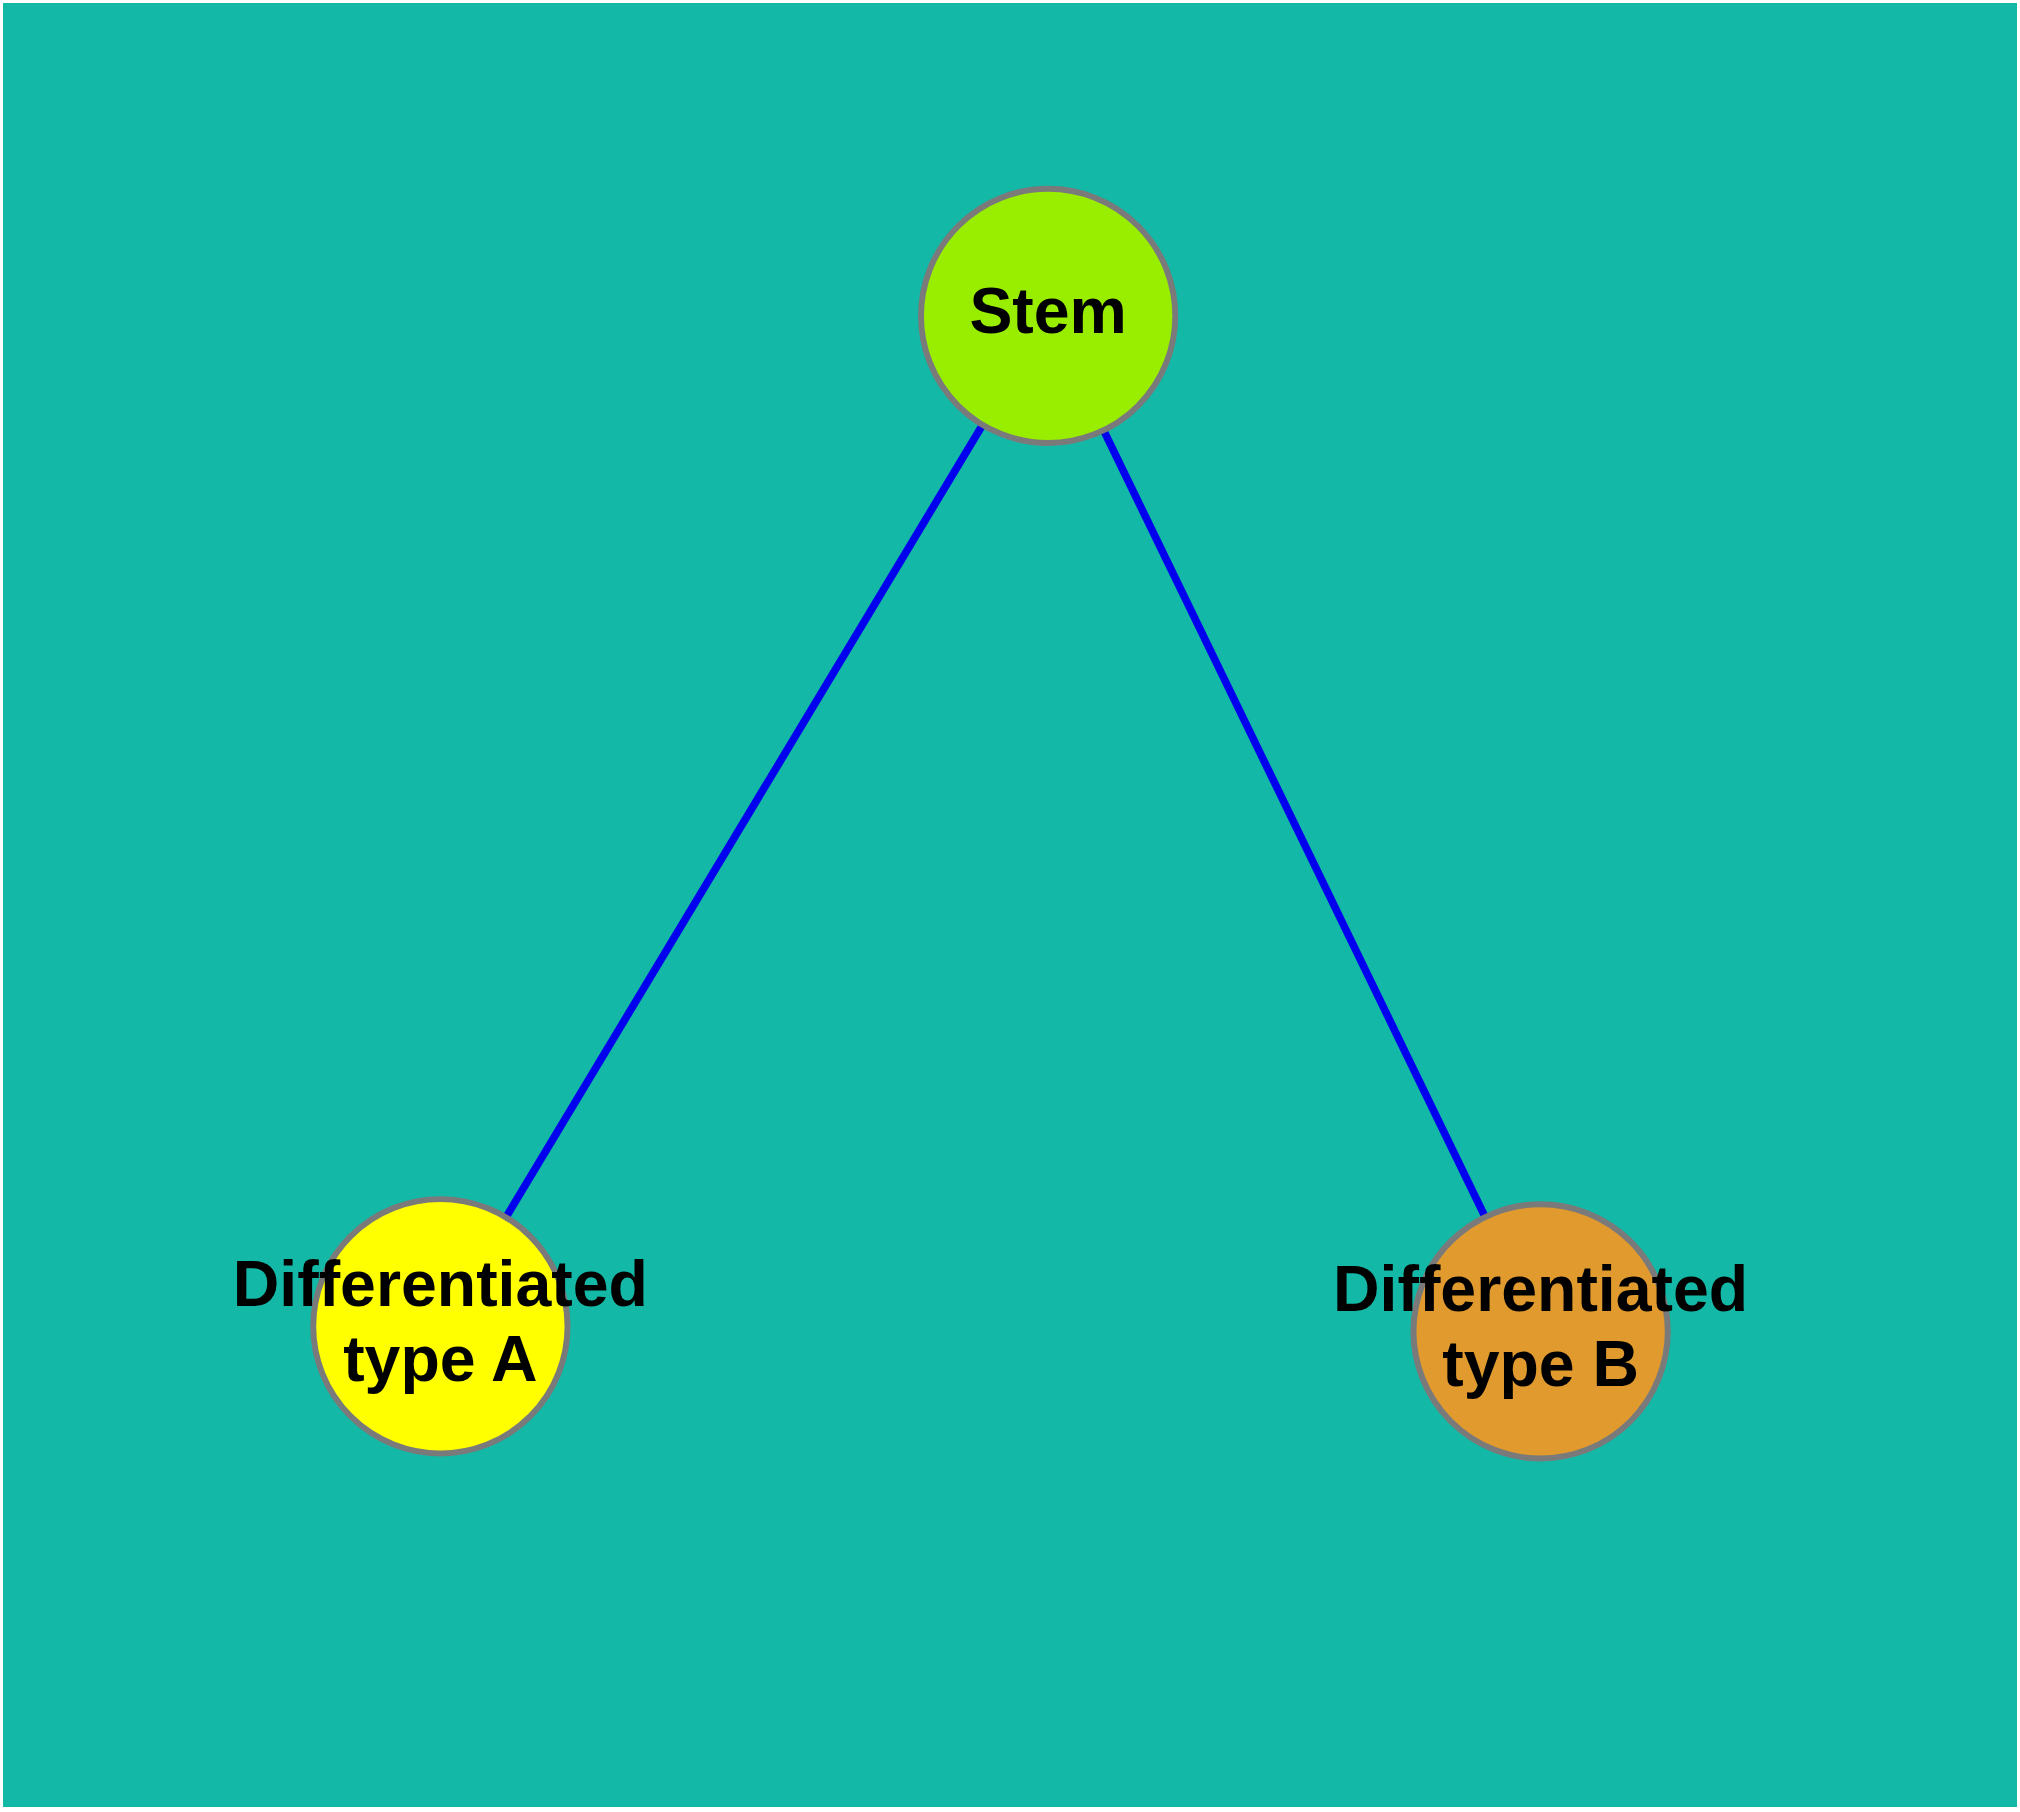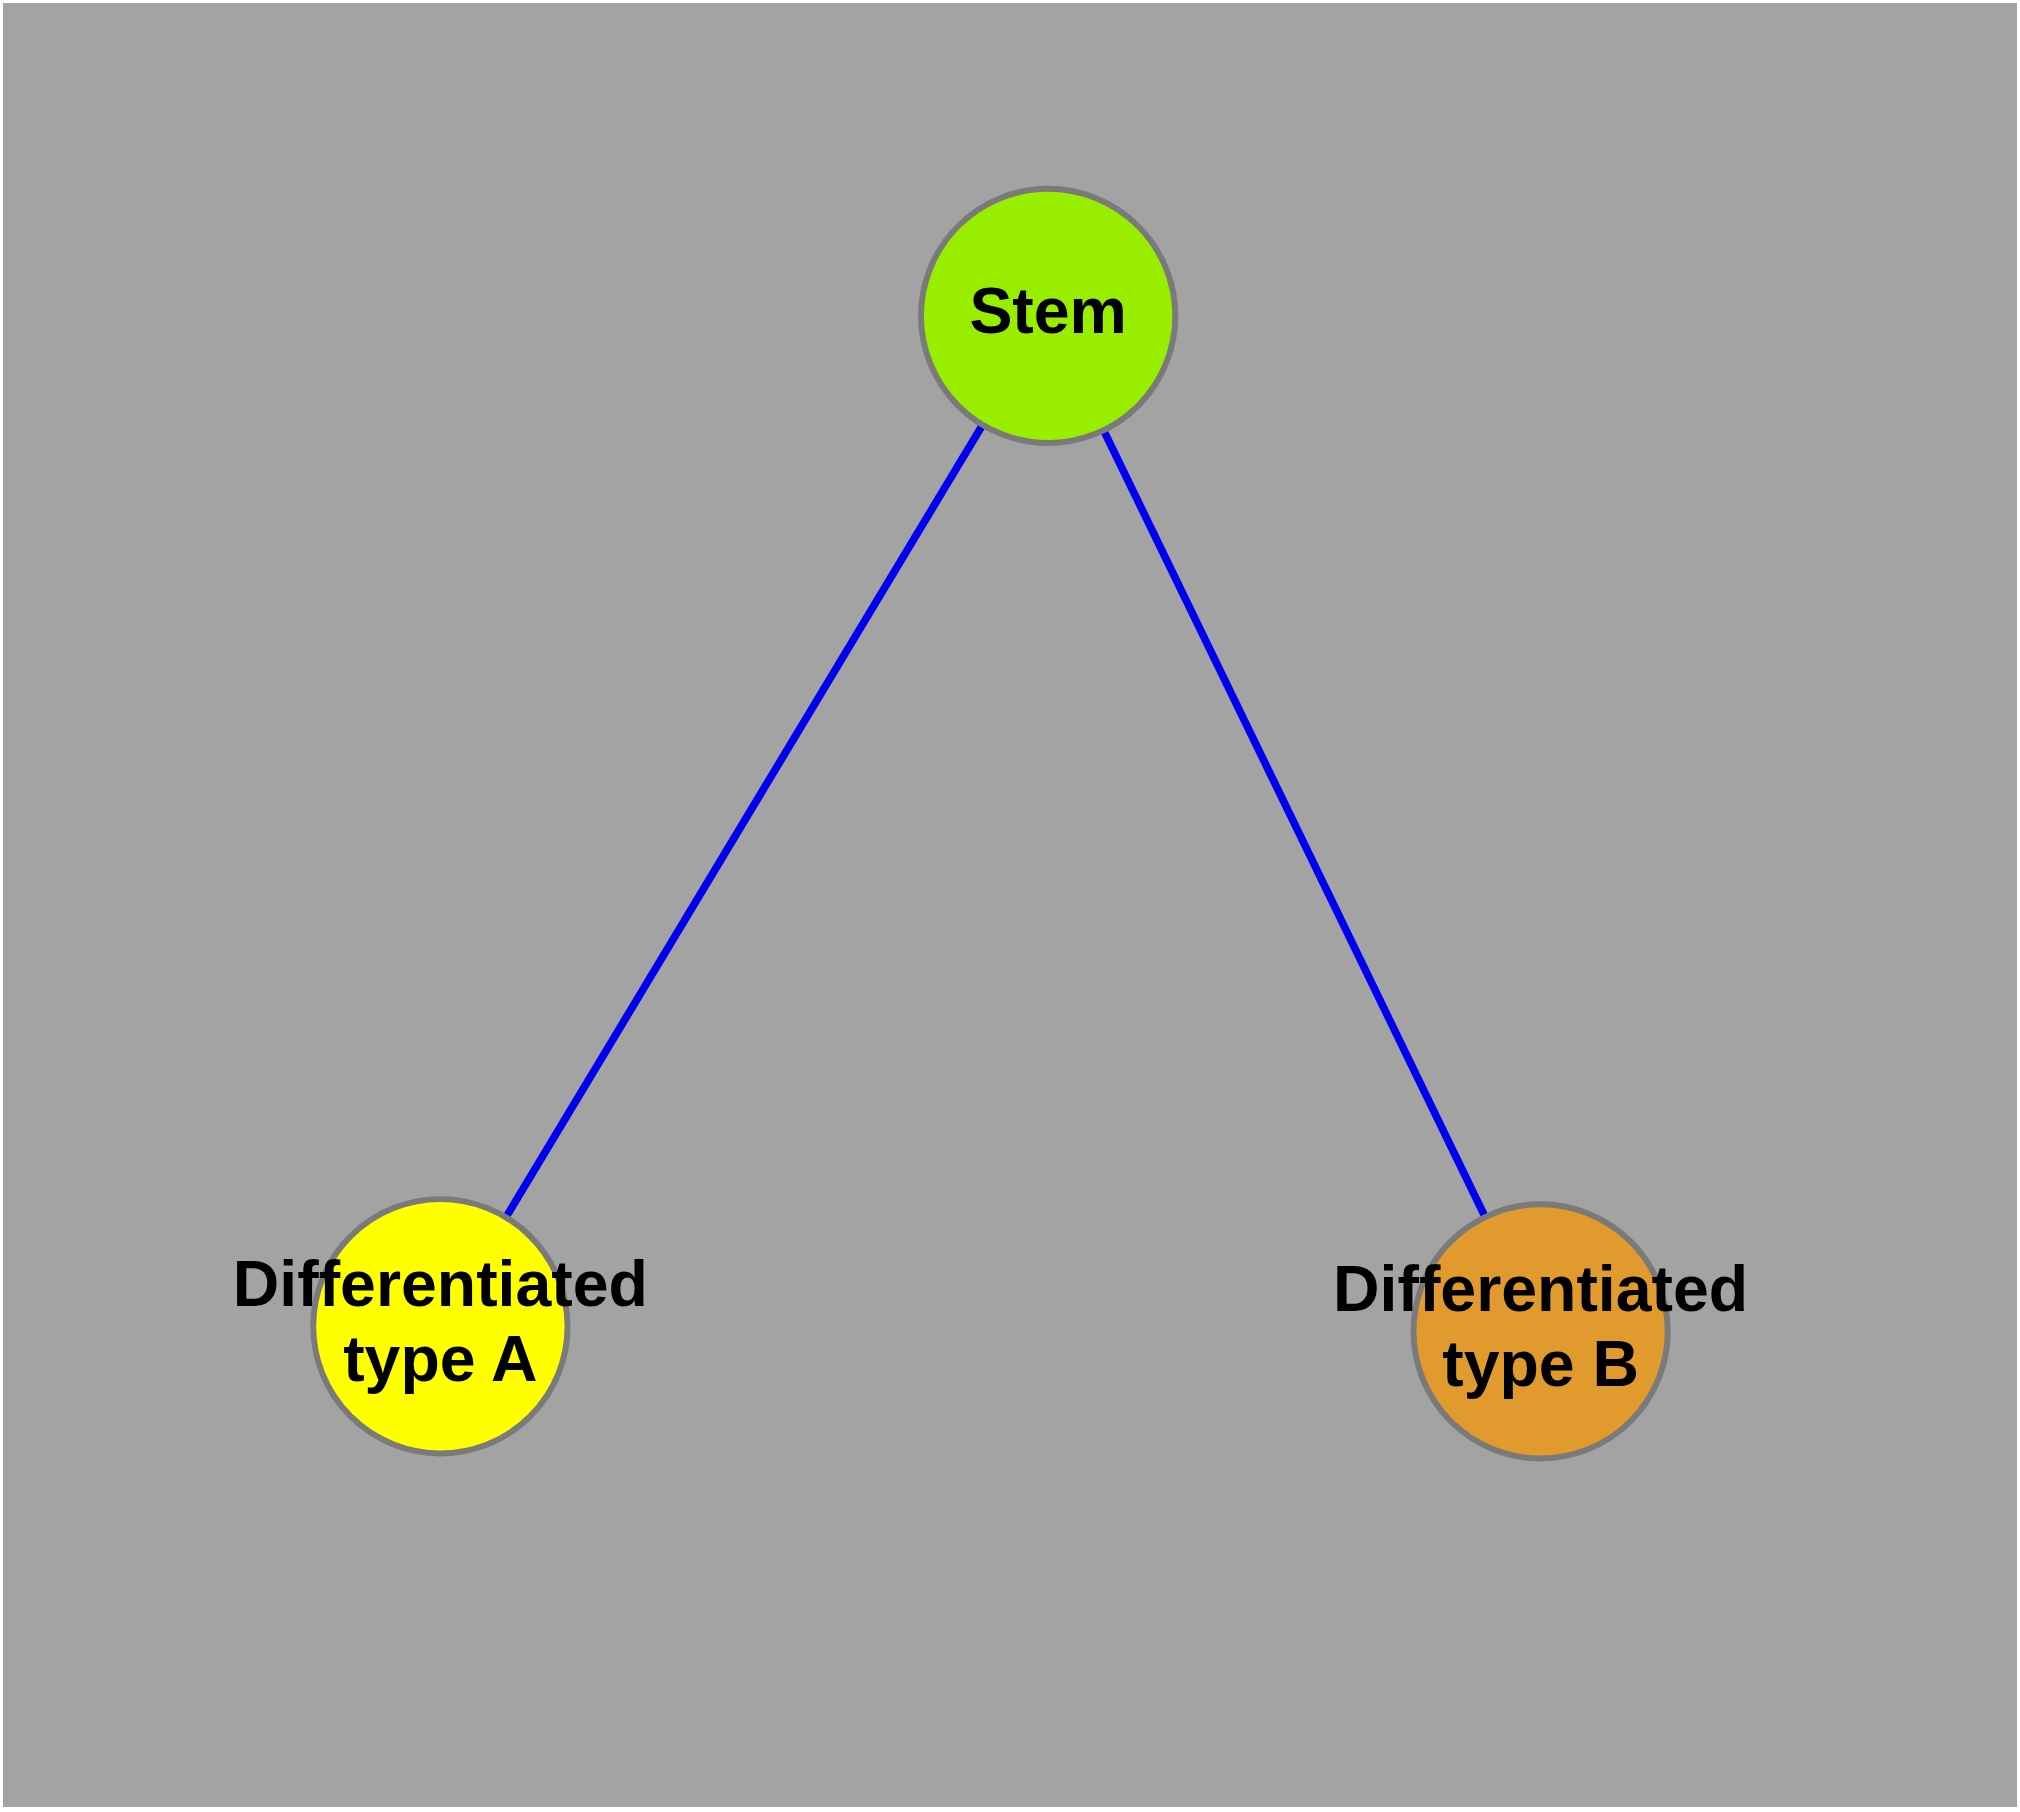--- a/index.html
+++ b/index.html
@@ -44,21 +44,21 @@
   .node-label.big { font-size: 76px; }
   .node-label.multi { font-size: 76px; }
   .edge-line {
     stroke-linecap: butt;
   }
 </style>
 </head>
 <body>
 
 <div id="stage">
-  <div id="canvas" style="background: #a3a3a3;">
+  <div id="canvas" style="background: #14b8a6;">
     <svg id="graph-svg" viewBox="0 0 2376 2128" xmlns="http://www.w3.org/2000/svg">
 
       <g>
         <line class="edge-line" x1="1233" y1="369" x2="516" y2="1561" stroke="#0000ee" stroke-width="9"></line>
         <line class="edge-line" x1="1233" y1="369" x2="1814" y2="1567" stroke="#0000ee" stroke-width="9"></line>
       </g>
 
       <g>
 
         <g>

